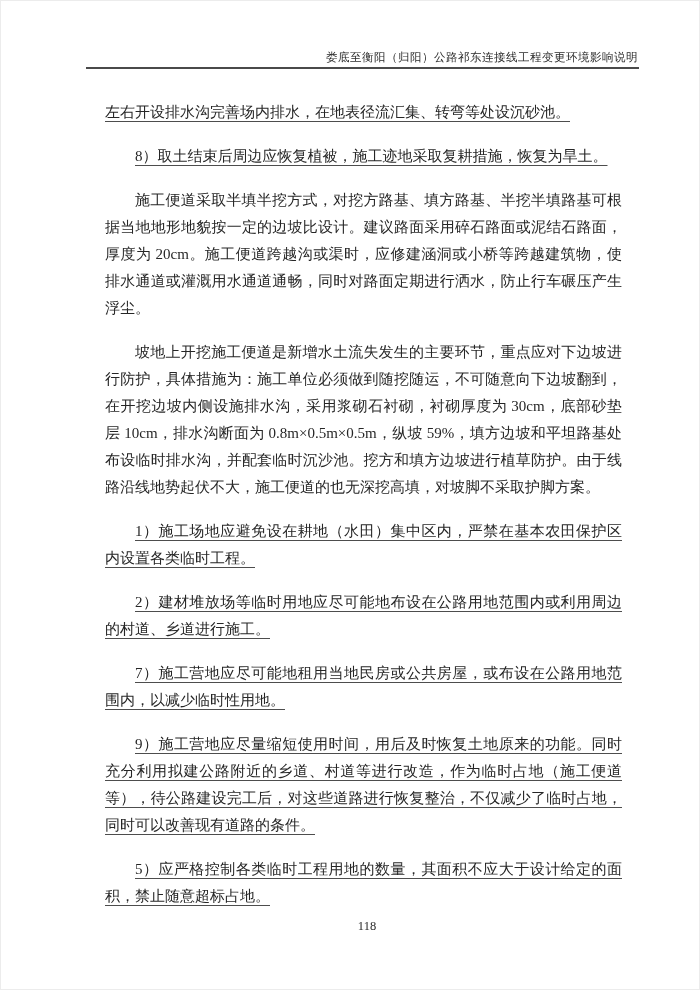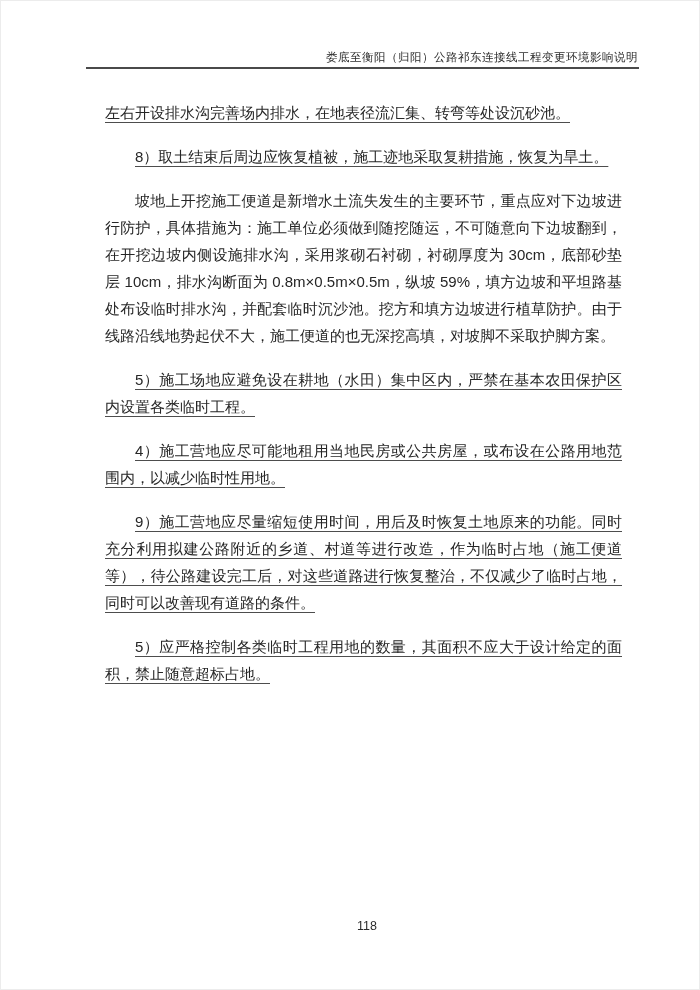--- a/index.html
+++ b/index.html
@@ -2,21 +2,21 @@
 <html lang="zh"><head>
 <meta charset="utf-8">
 <style>
   html, body { margin: 0; padding: 0; }
   body { background: #ffffff; }
   .page {
     position: relative;
     width: 700px;
     height: 990px;
     background: #ffffff;
-    font-family: Liberation Sans, sans-serif;
+    font-family: Liberation Serif, serif;
     color: #262626;
     overflow: hidden;
     box-sizing: border-box;
     border: 1px solid #ececec;
   }
   .running-header {
     position: absolute;
     top: 49px;
     left: 85px;
     width: 552px;
@@ -70,22 +70,24 @@
 
 <div class="page">
 
   <div class="running-header">娄底至衡阳（归阳）公路祁东连接线工程变更环境影响说明</div>
 
   <div class="header-rule"></div>
 
   <div class="body-text">
     <p class="para underline no-indent">左右开设排水沟完善场内排水，在地表径流汇集、转弯等处设沉砂池。</p>
     <p class="para underline">8）取土结束后周边应恢复植被，施工迹地采取复耕措施，恢复为旱土。</p>
+    <p class="para">施工便道采取半填半挖方式，对挖方路基、填方路基、半挖半填路基可根据当地地形地貌按一定的边坡比设计。建议路面采用碎石路面或泥结石路面，厚度为 20cm。施工便道跨越沟或渠时，应修建涵洞或小桥等跨越建筑物，使排水通道或灌溉用水通道通畅，同时对路面定期进行洒水，防止行车碾压产生浮尘。</p>
     <p class="para">坡地上开挖施工便道是新增水土流失发生的主要环节，重点应对下边坡进行防护，具体措施为：施工单位必须做到随挖随运，不可随意向下边坡翻到，在开挖边坡内侧设施排水沟，采用浆砌石衬砌，衬砌厚度为 30cm，底部砂垫层 10cm，排水沟断面为 0.8m×0.5m×0.5m，纵坡 59%，填方边坡和平坦路基处布设临时排水沟，并配套临时沉沙池。挖方和填方边坡进行植草防护。由于线路沿线地势起伏不大，施工便道的也无深挖高填，对坡脚不采取护脚方案。</p>
-    <p class="para underline">5）施工场地应避免设在耕地（水田）集中区内，严禁在基本农田保护区内设置各类临时工程。</p>
-    <p class="para underline">4）施工营地应尽可能地租用当地民房或公共房屋，或布设在公路用地范围内，以减少临时性用地。</p>
+    <p class="para underline">1）施工场地应避免设在耕地（水田）集中区内，严禁在基本农田保护区内设置各类临时工程。</p>
+    <p class="para underline">2）建材堆放场等临时用地应尽可能地布设在公路用地范围内或利用周边的村道、乡道进行施工。</p>
+    <p class="para underline">7）施工营地应尽可能地租用当地民房或公共房屋，或布设在公路用地范围内，以减少临时性用地。</p>
     <p class="para underline">9）施工营地应尽量缩短使用时间，用后及时恢复土地原来的功能。同时充分利用拟建公路附近的乡道、村道等进行改造，作为临时占地（施工便道等），待公路建设完工后，对这些道路进行恢复整治，不仅减少了临时占地，同时可以改善现有道路的条件。</p>
     <p class="para underline">5）应严格控制各类临时工程用地的数量，其面积不应大于设计给定的面积，禁止随意超标占地。</p>
   </div>
 
   <div class="page-footer">118</div>
 
 </div>
 
 </body></html>

